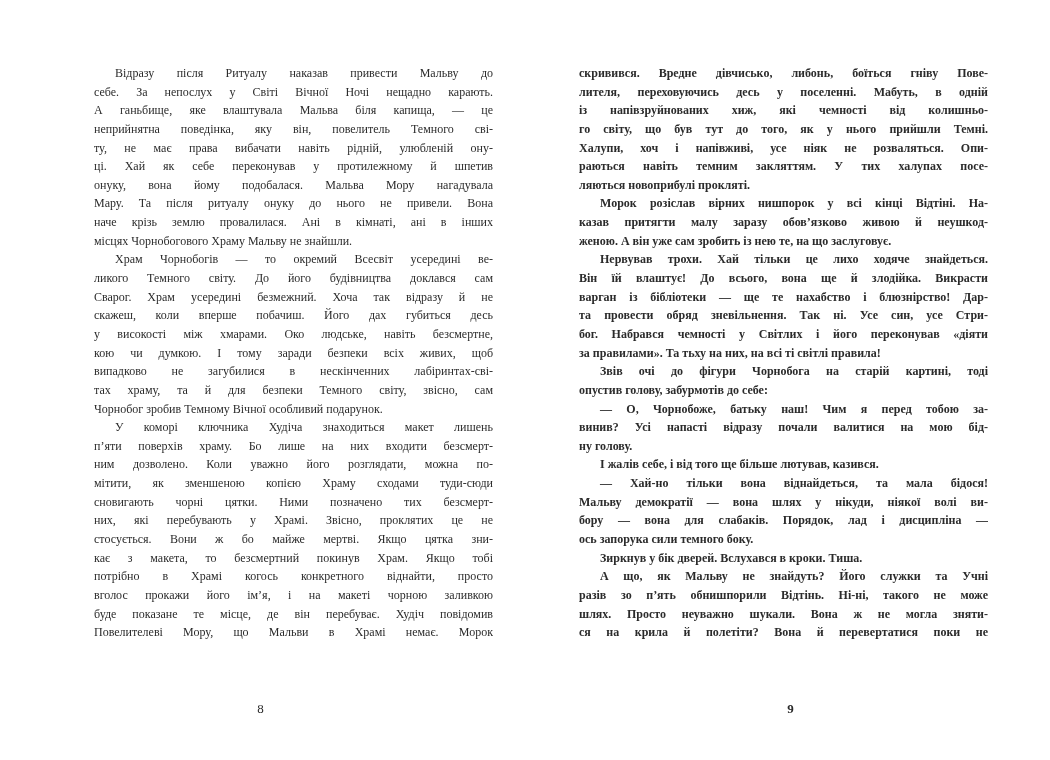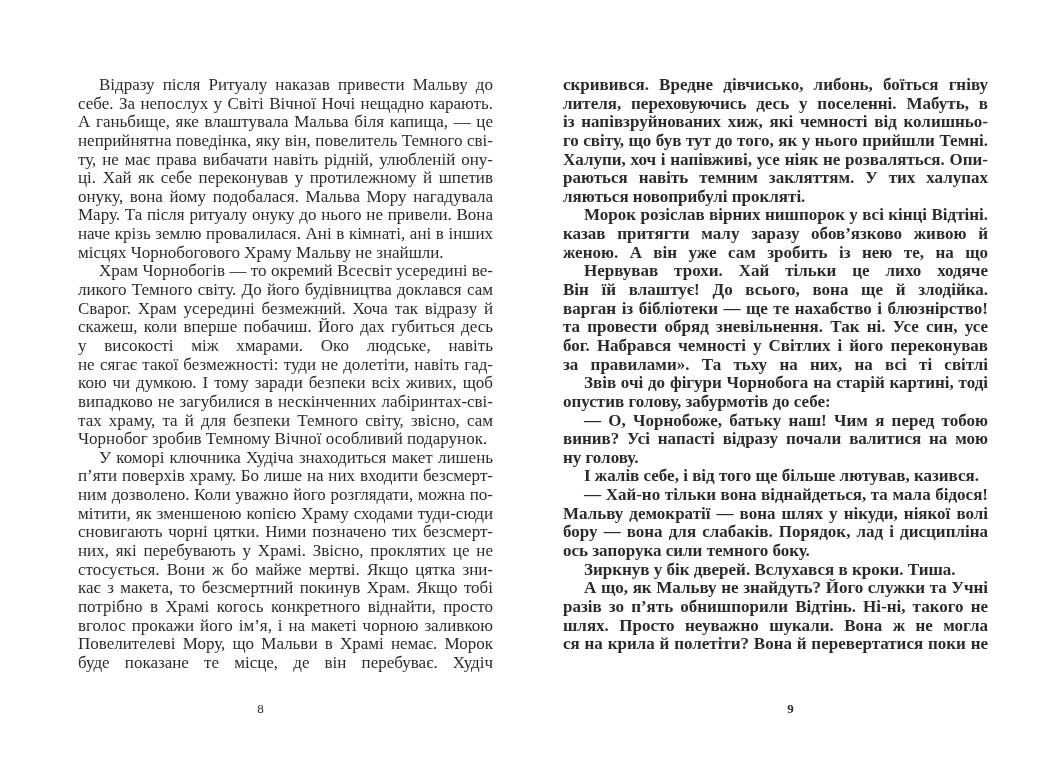--- a/index.html
+++ b/index.html
@@ -23,26 +23,25 @@
     position: absolute;
     top: 0;
     height: 760px;
   }
   .page-left  { left: 78px;  width: 415px; }
   .page-right { left: 563px; width: 425px; font-weight: bold; }
 
   .text-block {
     position: absolute;
     top: 64px;
-    left: 0;
+    left: 16px;
     right: 0;
     font-family: "Liberation Serif", "DejaVu Serif", serif;
-    font-size: 17px;
+    font-size: 12px;
     color: #2b2b2b;
-    margin-top: 12px;
   }
   .line {
     height: 18.65px;
     line-height: 18.65px;
     text-align: justify;
     text-align-last: justify;
     overflow: hidden;
   }
   .line.para-end {
     text-align-last: left;
@@ -78,37 +77,36 @@
         <div class="line">ці. Хай як себе переконував у протилежному й шпетив</div>
         <div class="line">онуку, вона йому подобалася. Мальва Мору нагадувала</div>
         <div class="line">Мару. Та після ритуалу онуку до нього не привели. Вона</div>
         <div class="line">наче крізь землю провалилася. Ані в кімнаті, ані в інших</div>
         <div class="line para-end">місцях Чорнобогового Храму Мальву не знайшли.</div>
         <div class="line indent">Храм Чорнобогів — то окремий Всесвіт усередині ве-</div>
         <div class="line">ликого Темного світу. До його будівництва доклався сам</div>
         <div class="line">Сварог. Храм усередині безмежний. Хоча так відразу й не</div>
         <div class="line">скажеш, коли вперше побачиш. Його дах губиться десь</div>
         <div class="line">у високості між хмарами. Око людське, навіть безсмертне,</div>
-        <div class="line">не сягає такої безмежності: туди не долетіти, навіть гад-</div>
         <div class="line">кою чи думкою. І тому заради безпеки всіх живих, щоб</div>
         <div class="line">випадково не загубилися в нескінченних лабіринтах-сві-</div>
         <div class="line">тах храму, та й для безпеки Темного світу, звісно, сам</div>
         <div class="line para-end">Чорнобог зробив Темному Вічної особливий подарунок.</div>
         <div class="line indent">У коморі ключника Худіча знаходиться макет лишень</div>
         <div class="line">п’яти поверхів храму. Бо лише на них входити безсмерт-</div>
         <div class="line">ним дозволено. Коли уважно його розглядати, можна по-</div>
         <div class="line">мітити, як зменшеною копією Храму сходами туди-сюди</div>
         <div class="line">сновигають чорні цятки. Ними позначено тих безсмерт-</div>
         <div class="line">них, які перебувають у Храмі. Звісно, проклятих це не</div>
         <div class="line">стосується. Вони ж бо майже мертві. Якщо цятка зни-</div>
         <div class="line">кає з макета, то безсмертний покинув Храм. Якщо тобі</div>
         <div class="line">потрібно в Храмі когось конкретного віднайти, просто</div>
         <div class="line">вголос прокажи його ім’я, і на макеті чорною заливкою</div>
+        <div class="line">буде показане те місце, де він перебуває. Худіч повідомив</div>
         <div class="line">Повелителеві Мору, що Мальви в Храмі немає. Морок</div>
-        <div class="line">буде показане те місце, де він перебуває. Худіч повідомив</div>
       </div>
     <div class="page-number">8</div>
   </div>
 
   <div class="page page-right">
     <div class="text-block">
         <div class="line">скривився. Вредне дівчисько, либонь, боїться гніву Пове-</div>
         <div class="line">лителя, переховуючись десь у поселенні. Мабуть, в одній</div>
         <div class="line">із напівзруйнованих хиж, які чемності від колишньо-</div>
         <div class="line">го світу, що був тут до того, як у нього прийшли Темні.</div>

